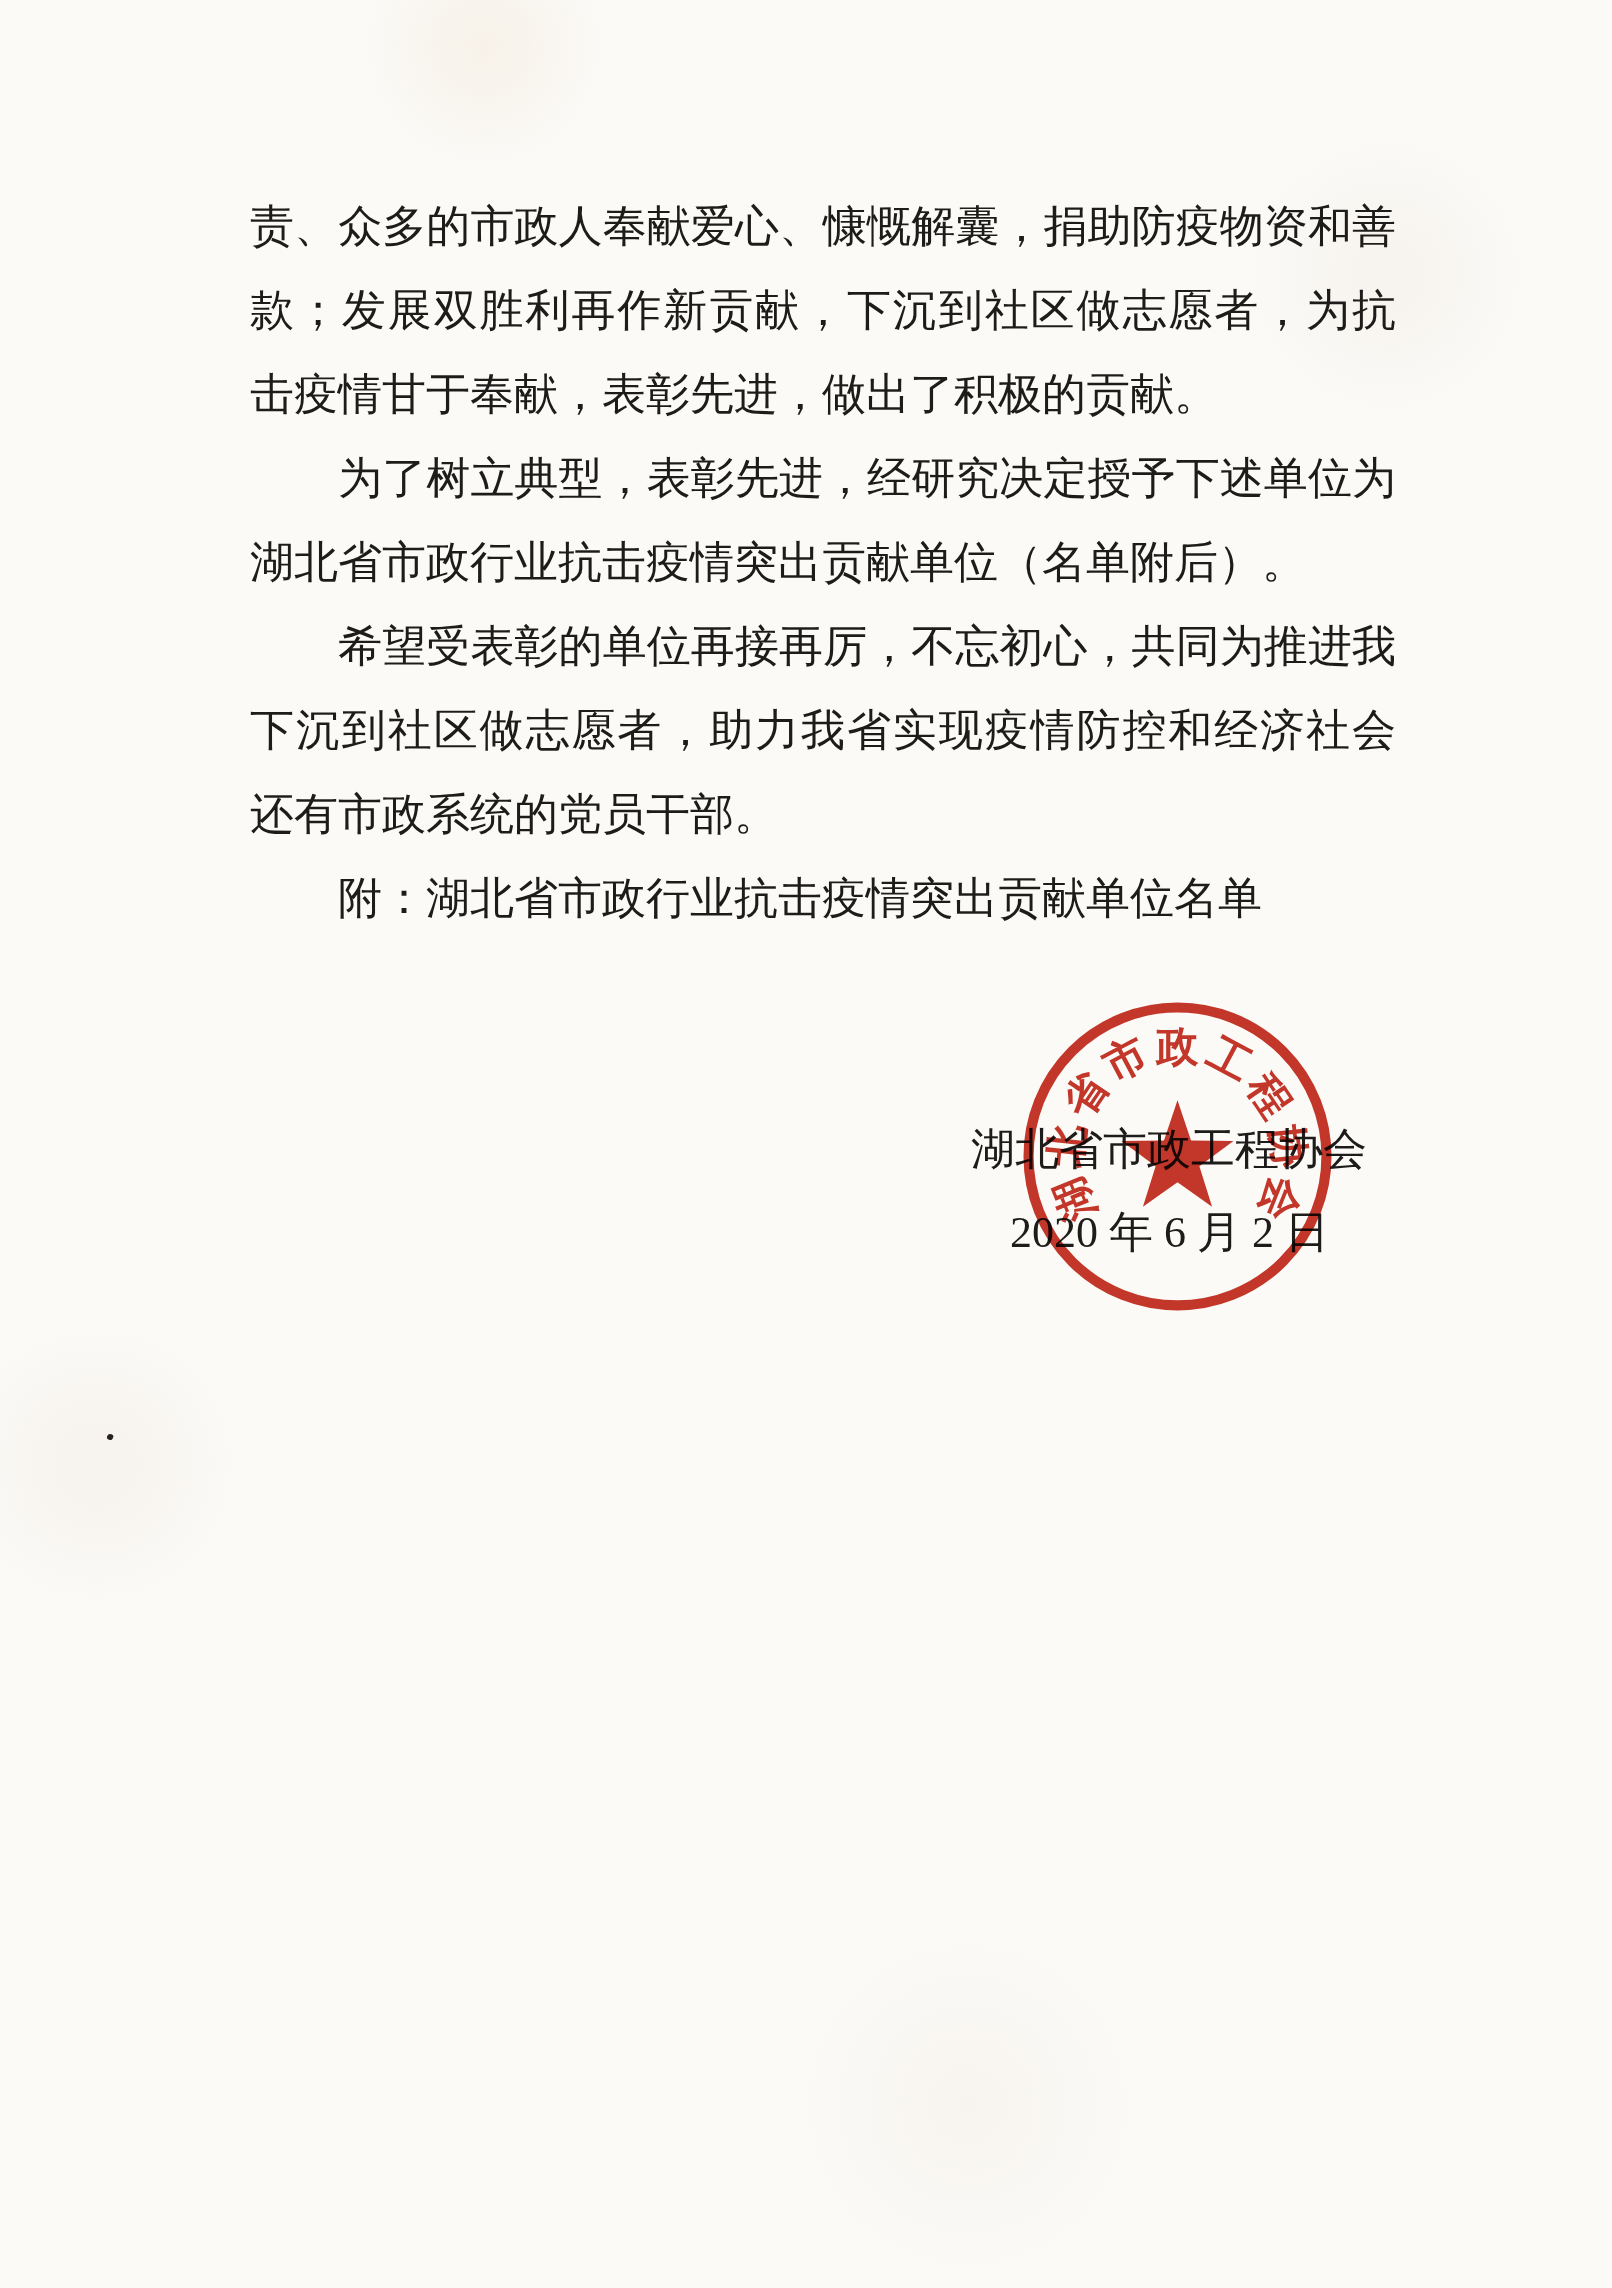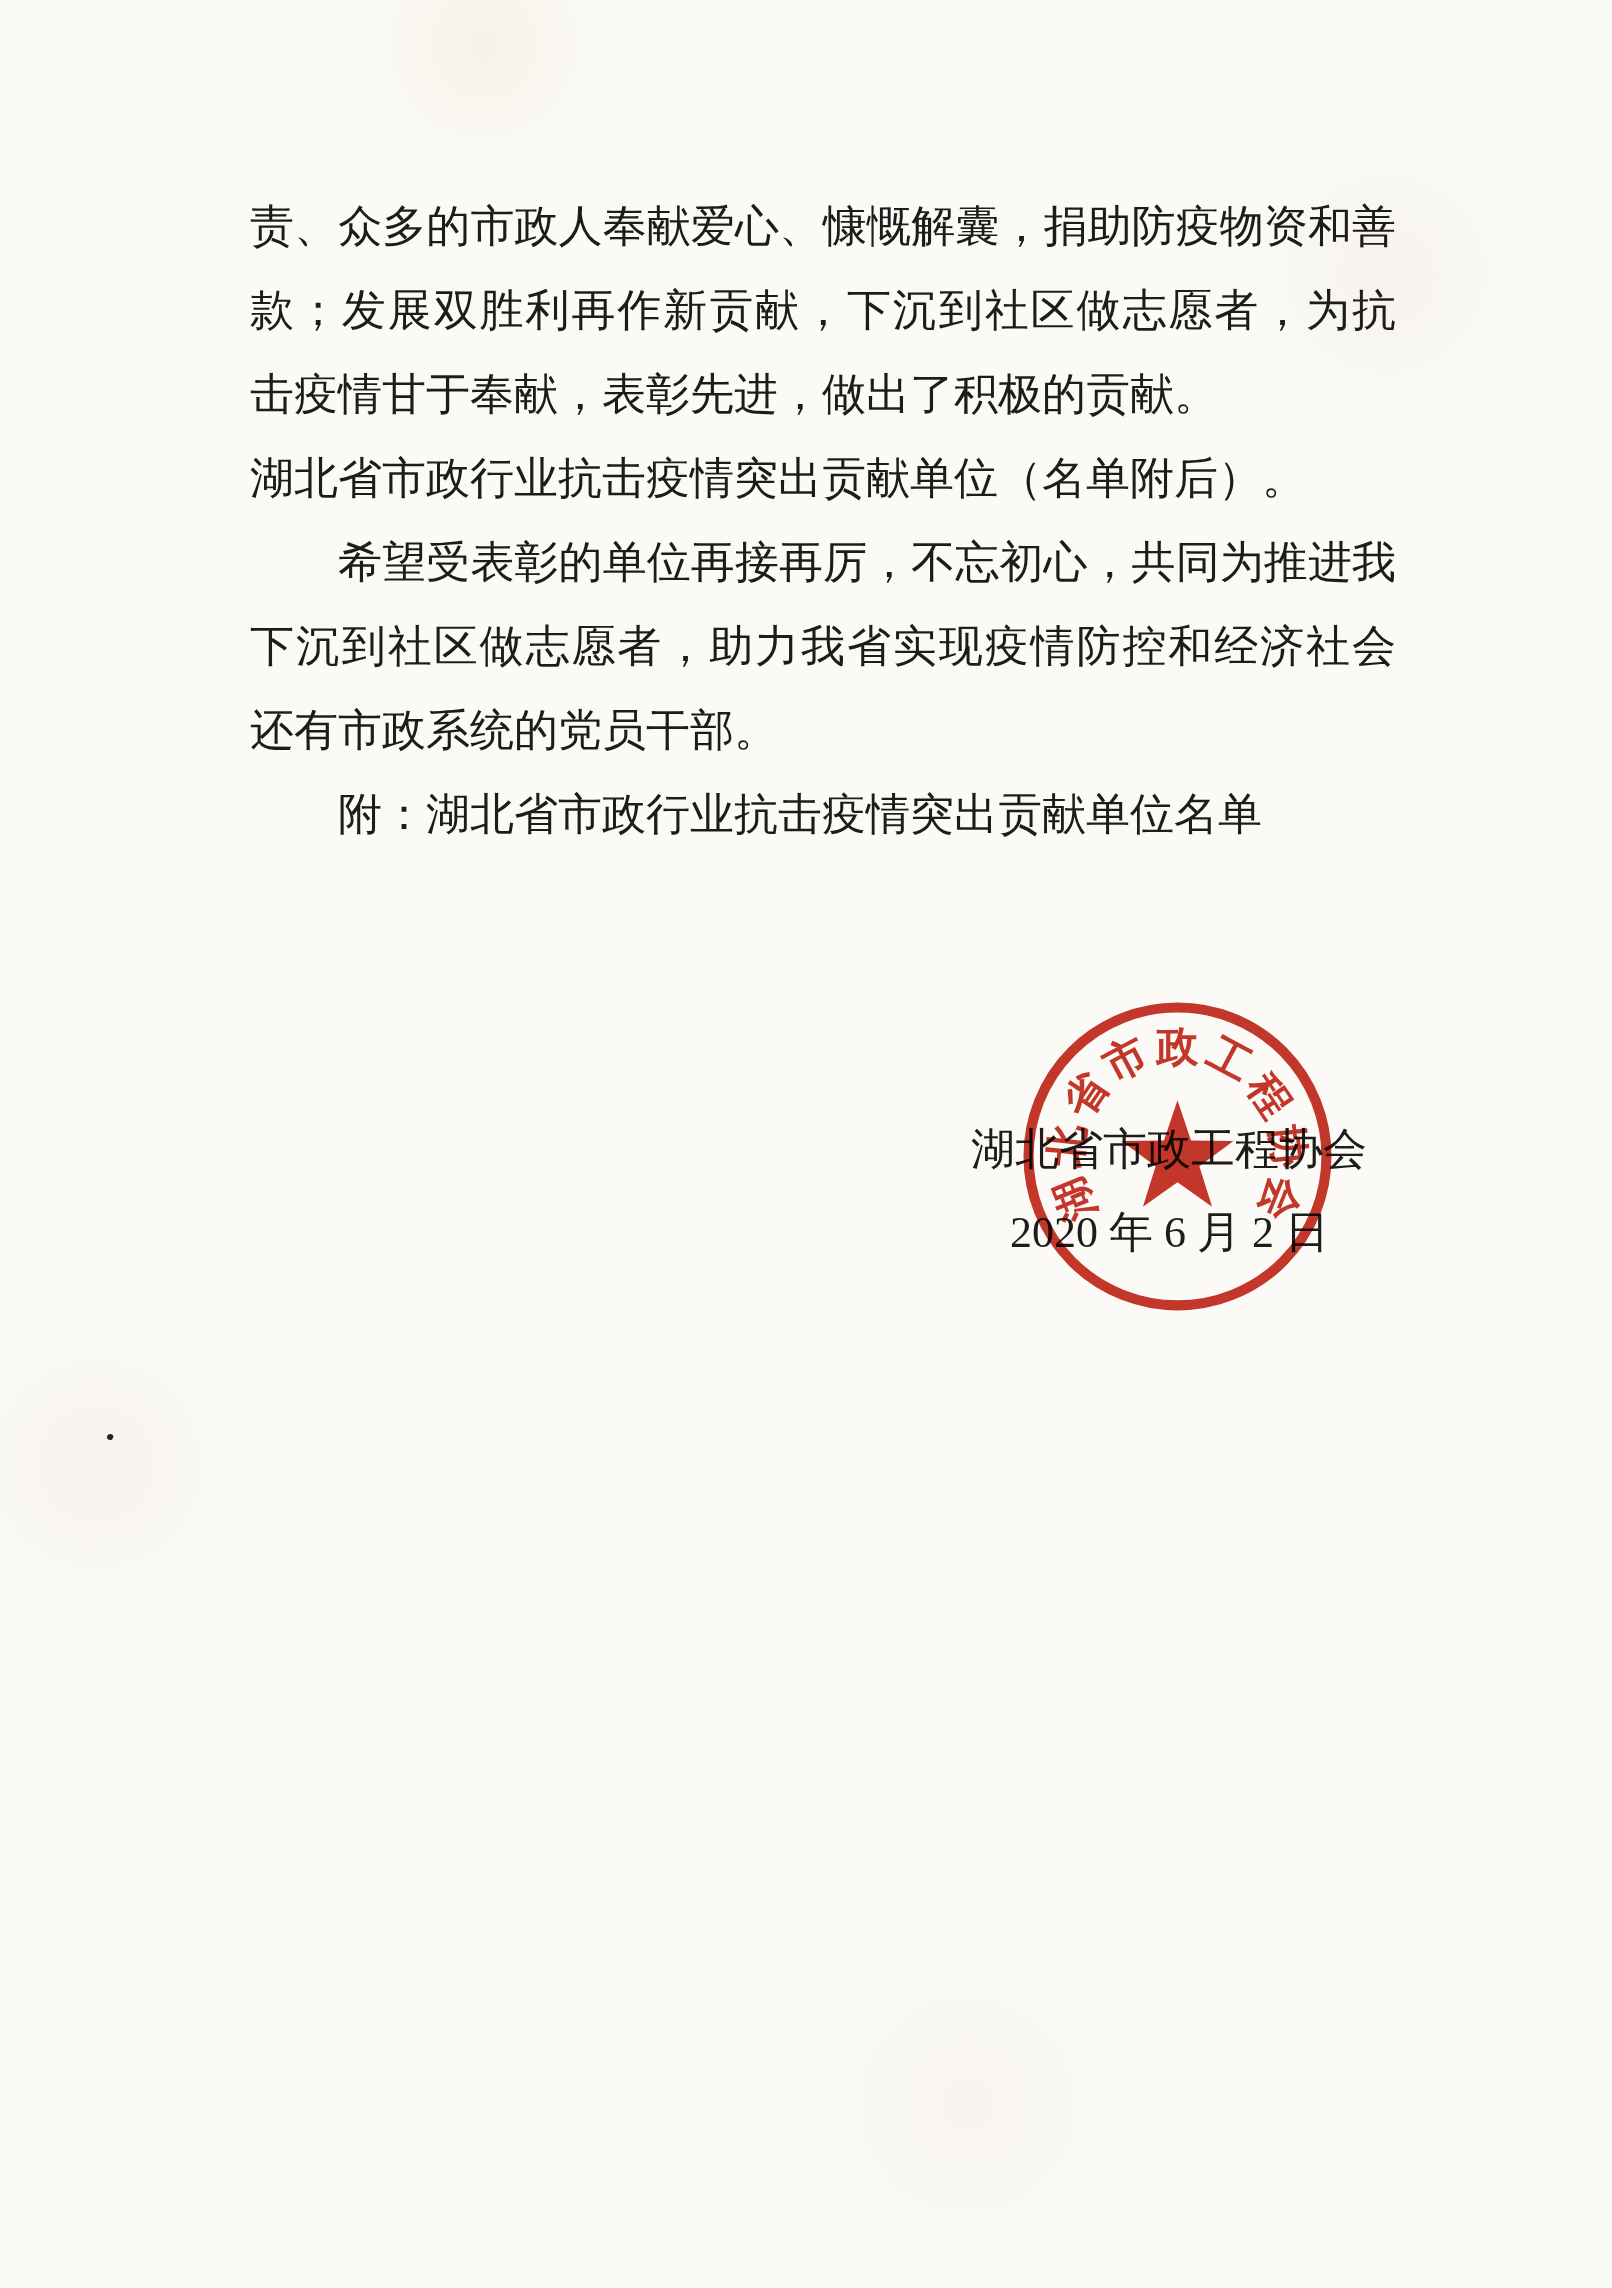--- a/index.html
+++ b/index.html
@@ -83,20 +83,21 @@
 </style>
 </head>
 <body>
 
 <div class="page">
 
   <div class="letter-body">
     <div class="line fill">责、众多的市政人奉献爱心、慷慨解囊，捐助防疫物资和善</div>
     <div class="line fill">款；发展双胜利再作新贡献，下沉到社区做志愿者，为抗</div>
     <div class="line">击疫情甘于奉献，表彰先进，做出了积极的贡献。</div>
+    <div class="line fill">　　为了树立典型，表彰先进，经研究决定授予下述单位为</div>
     <div class="line">湖北省市政行业抗击疫情突出贡献单位（名单附后）。</div>
     <div class="line fill">　　希望受表彰的单位再接再厉，不忘初心，共同为推进我</div>
     <div class="line fill">下沉到社区做志愿者，助力我省实现疫情防控和经济社会</div>
     <div class="line">还有市政系统的党员干部。</div>
     <div class="line">　　附：湖北省市政行业抗击疫情突出贡献单位名单</div>
   </div>
 
   <div class="sig-org">湖北省市政工程协会</div>
   <div class="sig-date">2020 年 6 月 2 日</div>
 

